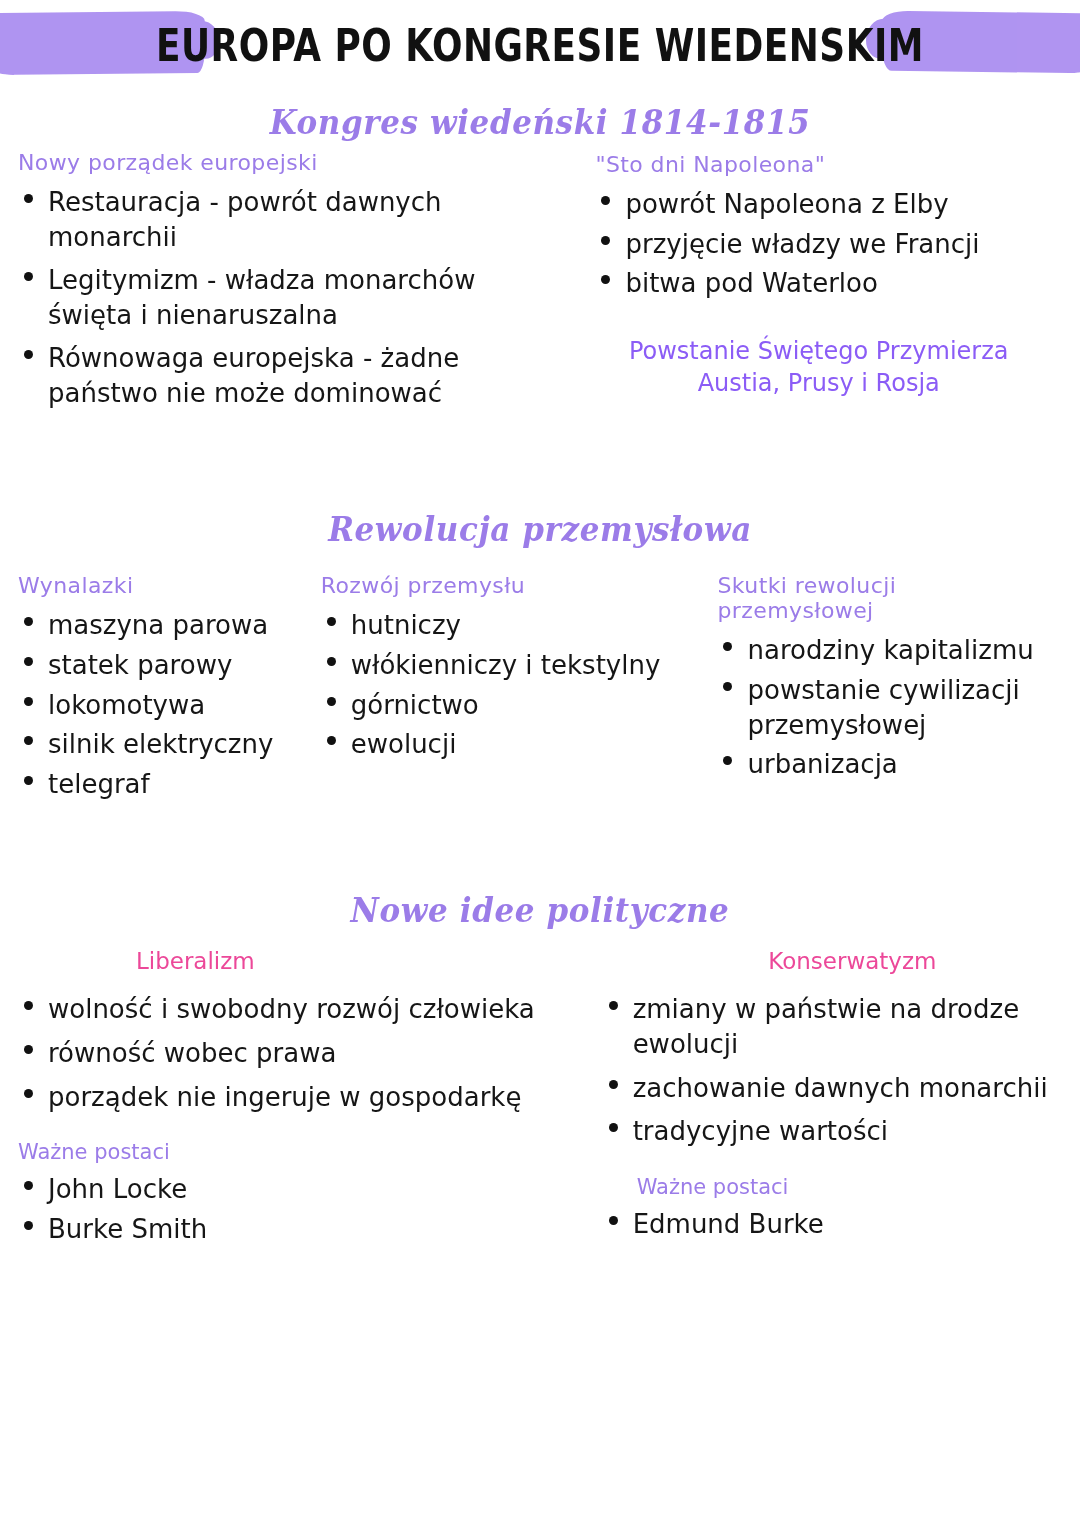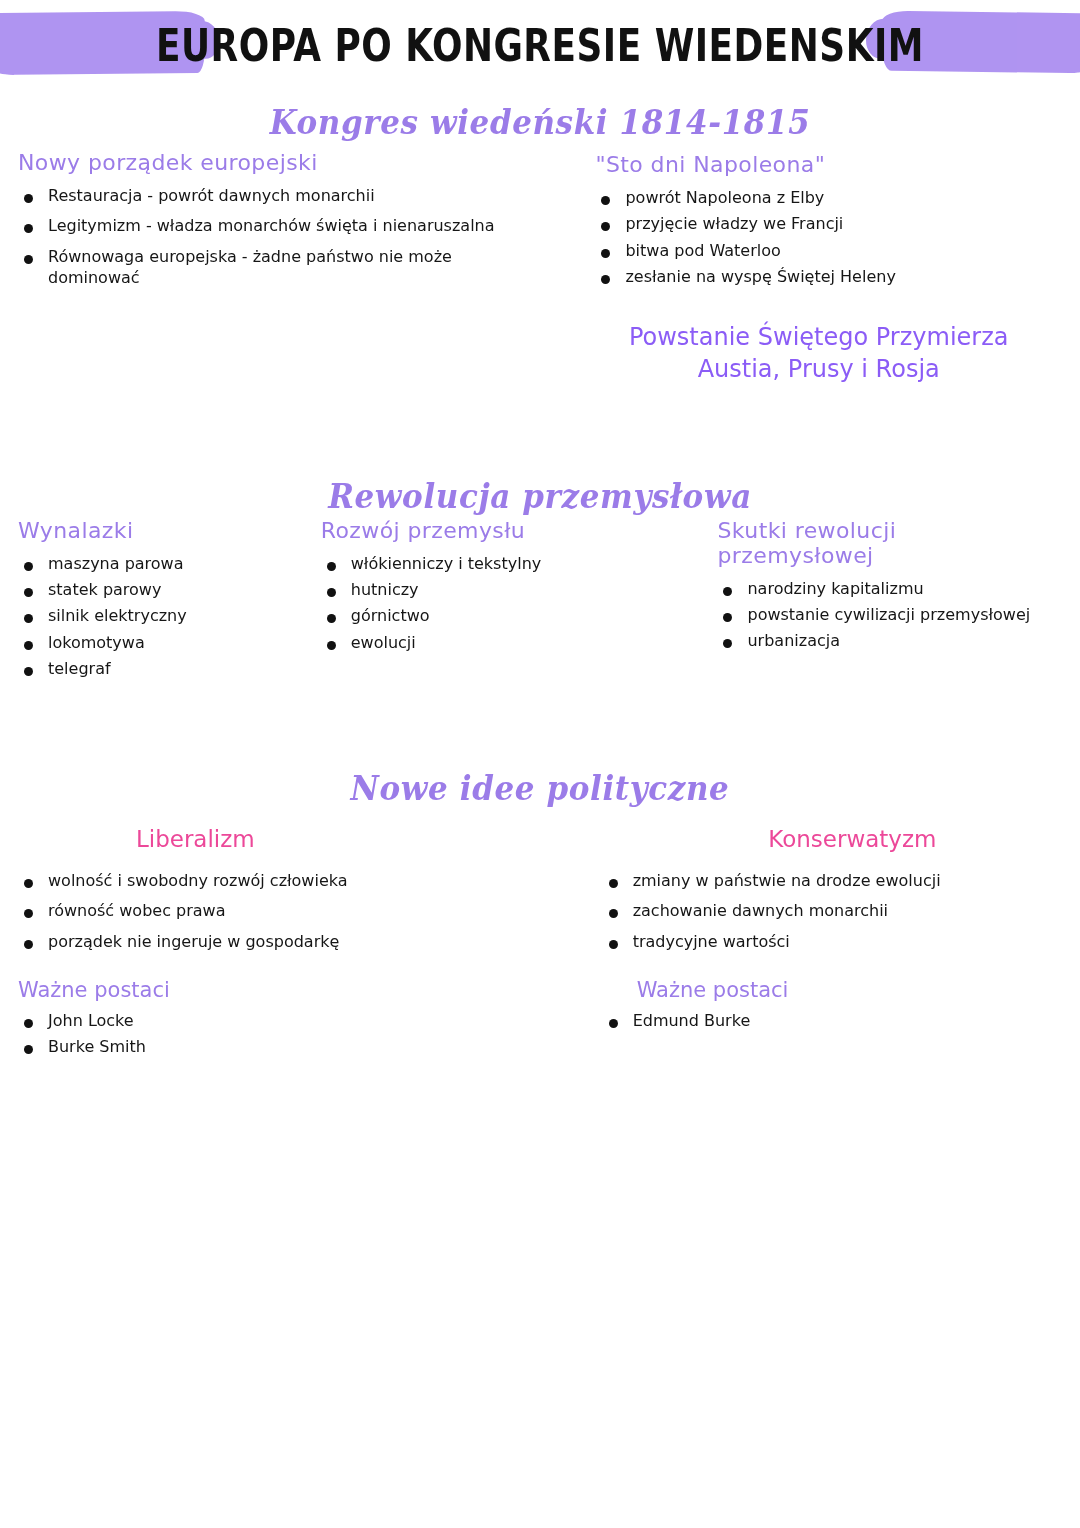--- a/index.html
+++ b/index.html
@@ -100,21 +100,21 @@
 
   ul.dots {
     list-style: none;
     margin: 0;
     padding: 0;
   }
   ul.dots li {
     position: relative;
     padding-left: 30px;
     margin-bottom: 9px;
-    font-size: 16px;
+    font-size: 26px;
     line-height: 1.33;
     color: #161616;
   }
   ul.dots li:before {
     content: "";
     position: absolute;
     left: 6px;
     top: 9px;
     width: 9px;
     height: 9px;
@@ -138,21 +138,21 @@
     color: #8b5cf6;
     font-size: 24px;
     text-align: center;
     line-height: 1.35;
     margin-top: 34px;
     padding-right: 20px;
   }
 
   .cols-3 {
     display: flex;
-    margin-top: 4px;
+    margin-top: 26px;
   }
   .c3a { width: 29%; }
   .c3b { width: 38%; }
   .c3c { width: 33%; }
 
   .cols-bottom {
     display: flex;
     margin-top: 20px;
   }
   .cb-left { width: 56%; }
@@ -201,52 +201,51 @@
           <li>Równowaga europejska - żadne państwo nie może dominować</li>
         </ul>
       </div>
 
       <div class="col-right-1">
         <div class="sub-head">"Sto dni Napoleona"</div>
         <ul class="dots tight">
           <li>powrót Napoleona z Elby</li>
           <li>przyjęcie władzy we Francji</li>
           <li>bitwa pod Waterloo</li>
-          <li>zesłanie na wyspę Świętej Heleny</li>
         </ul>
         <div class="purple-note">
           <div>Powstanie Świętego Przymierza</div>
           <div>Austia, Prusy i Rosja</div>
         </div>
       </div>
     </div>
   </div>
 
   <div class="spacer-lg"></div>
 
   <div>
     <div class="section-title">Rewolucja przemysłowa</div>
 
     <div class="cols-3">
       <div class="c3a">
         <div class="sub-head">Wynalazki</div>
         <ul class="dots tight">
           <li>maszyna parowa</li>
           <li>statek parowy</li>
+          <li>lokomotywa</li>
           <li>silnik elektryczny</li>
-          <li>lokomotywa</li>
           <li>telegraf</li>
         </ul>
       </div>
 
       <div class="c3b">
         <div class="sub-head">Rozwój przemysłu</div>
         <ul class="dots tight">
+          <li>hutniczy</li>
           <li>włókienniczy i tekstylny</li>
-          <li>hutniczy</li>
           <li>górnictwo</li>
           <li>ewolucji</li>
         </ul>
       </div>
 
       <div class="c3c">
         <div class="sub-head">
           <div>Skutki rewolucji</div>
           <div>przemysłowej</div>
         </div>

